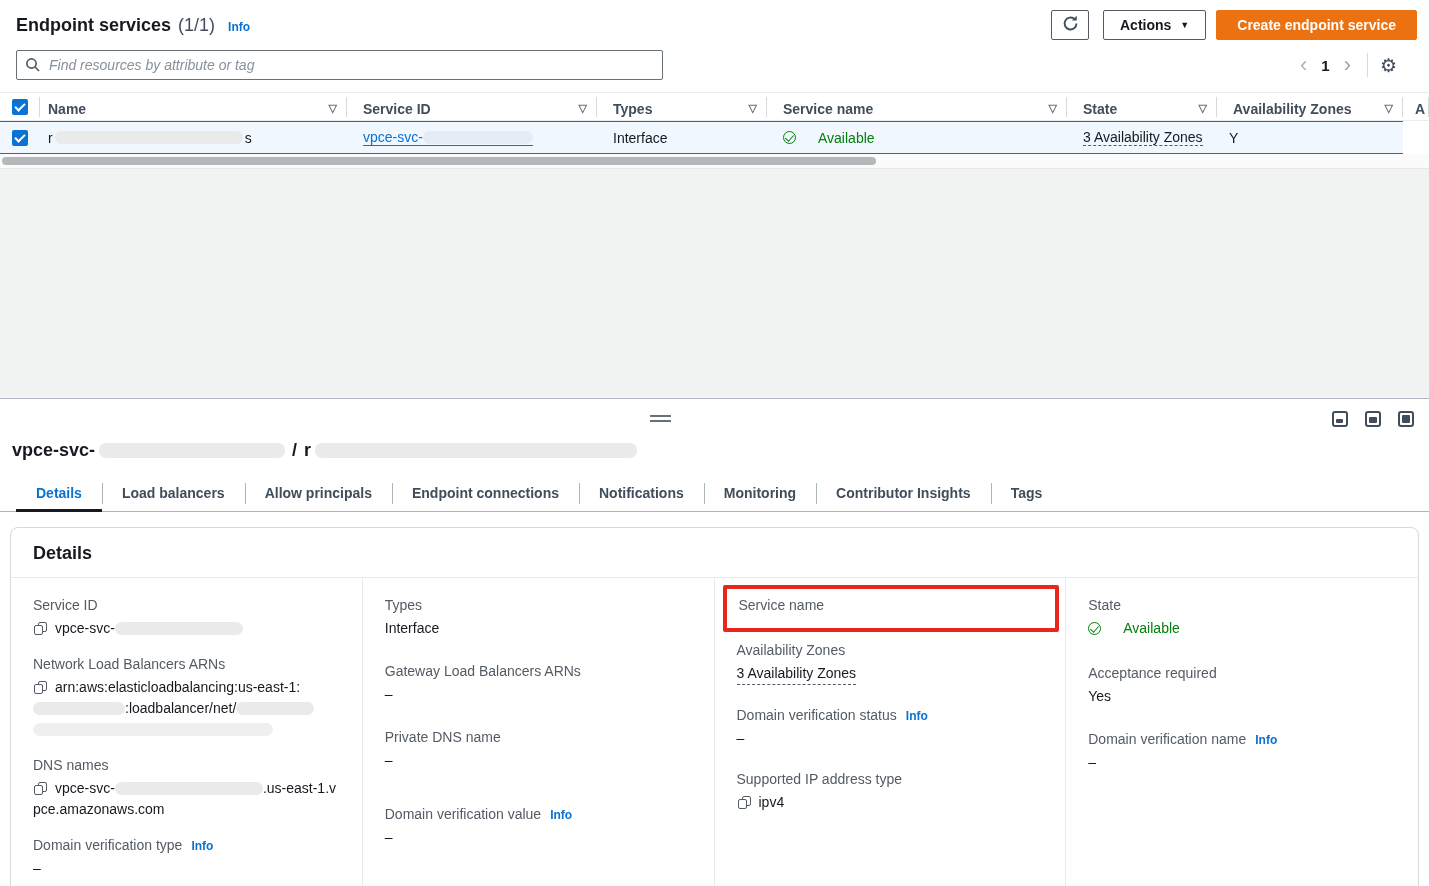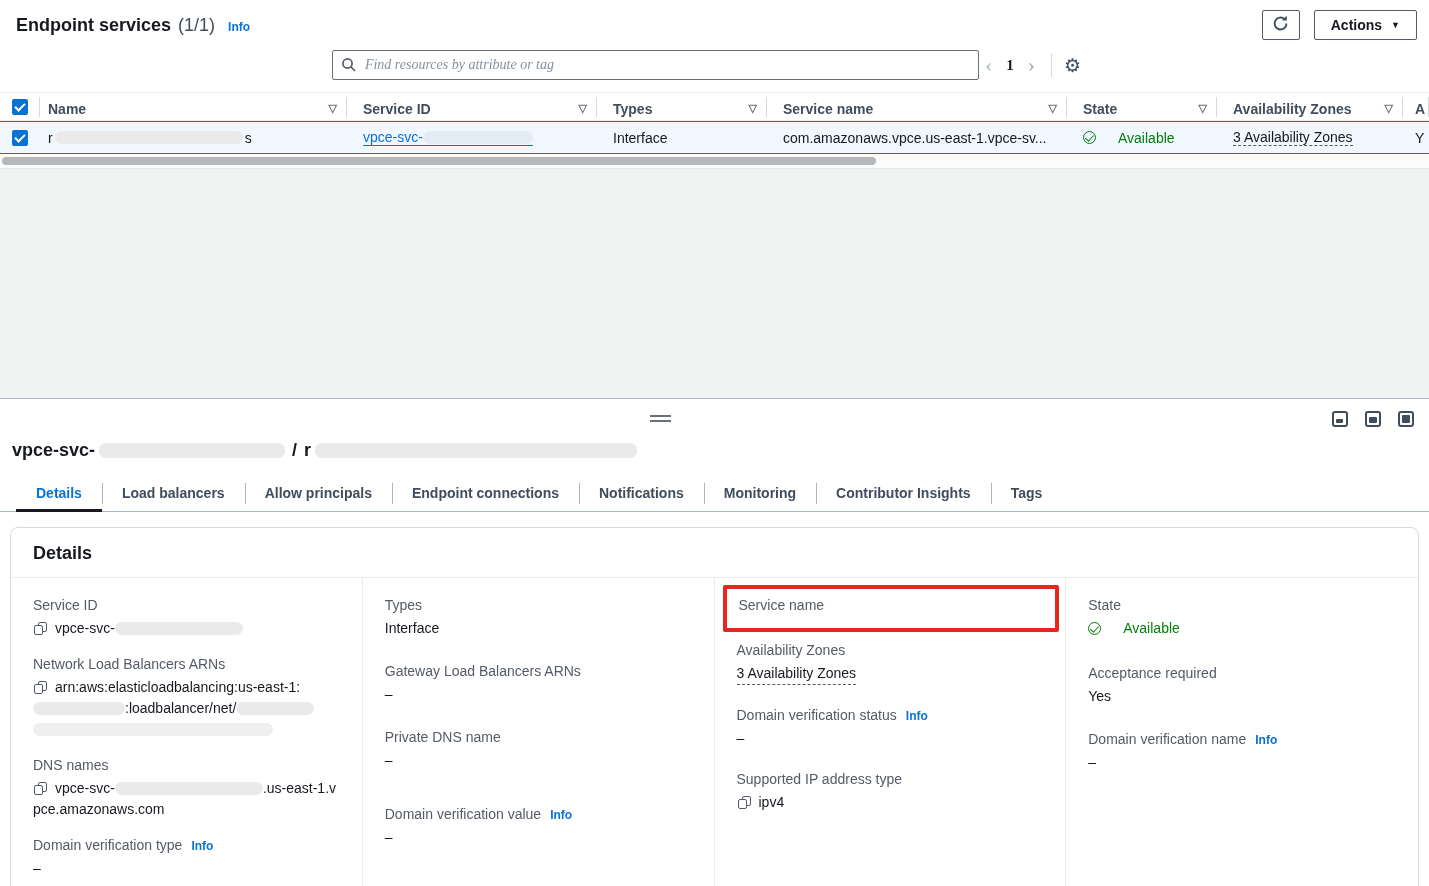--- a/index.html
+++ b/index.html
@@ -19,21 +19,21 @@
   .info-link { font-size:12px; font-weight:bold; color:#0972d3; margin-left:6px; cursor:pointer; }
   .btn-group { display:flex; align-items:center; gap:10px; }
   .btn { height:30px; border:1px solid #545b64; border-radius:2px; background:#fff;
          display:inline-flex; align-items:center; justify-content:center;
          font-family:inherit; font-weight:bold; font-size:14px; color:#16191f; cursor:pointer; }
   .btn-refresh { width:38px; }
   .btn-actions { padding:0 16px; gap:9px; margin-left:4px; }
   .caret-down { font-size:9px; color:#16191f; }
   .btn-primary { background:#ec7211; border-color:#ec7211; color:#fff; padding:0 20px; }
 
-  .search-row { display:flex; align-items:center; justify-content:center; padding:10px 16px 0 16px;font-family:Liberation Serif, serif; }
+  .search-row { display:flex; align-items:center; justify-content:space-between; padding:10px 16px 0 16px; }
   .search-wrap { position:relative; width:647px; }
   .search-wrap svg { position:absolute; left:9px; top:7px; }
   .search-input { width:647px; height:30px; border:1px solid #687078; border-radius:2px;
                   padding:0 8px 0 32px; font-family:inherit; font-size:14px; color:#16191f; outline:none; background:#fff; }
   .search-input::placeholder { font-style:italic; color:#87919b; }
   .pagination { display:flex; align-items:center; margin-right:16px; }
   .pg-chevron { font-size:22px; line-height:1; padding:0 6px; cursor:pointer; }
   .pg-prev { color:#aab7b8; }
   .pg-next { color:#9ba7b2; }
   .pg-page { font-weight:bold; font-size:15px; padding:0 8px; cursor:pointer; }
@@ -131,20 +131,21 @@
           <svg width="17" height="17" viewBox="0 0 16 16">
               <path d="M13.6 8a5.6 5.6 0 1 1-1.7-4" fill="none" stroke="#414d5c" stroke-width="1.8"></path>
               <path d="M13.9 0.6 v4.6 h-4.6 z" fill="#414d5c"></path>
             </svg>
         </span>
       </button>
       <button class="btn btn-actions">
         <span>Actions</span>
         <span class="caret-down">▼</span>
       </button>
+      <button class="btn btn-primary">Create endpoint service</button>
     </div>
   </div>
 
   <div class="search-row">
     <div class="search-wrap">
       <span>
         <svg width="16" height="16" viewBox="0 0 16 16">
             <circle cx="6.5" cy="6.5" r="4.6" fill="none" stroke="#545b64" stroke-width="1.7"></circle>
             <line x1="10" y1="10" x2="14" y2="14" stroke="#545b64" stroke-width="1.7"></line>
           </svg>
@@ -197,21 +198,20 @@
     </div>
     <div class="td td-name">
       <span>r</span>
         <span class="redact" style="width:188px;margin:0 2px;"></span>
         <span>s</span>
     </div>
     <div class="td">
       <a class="id-link"><span>vpce-svc-</span><span class="redact" style="width:110px;"></span></a>
     </div>
     <div class="td">Interface</div>
-    <div class="td">com.amazonaws.vpce.us-east-1.vpce-sv...</div>
     <div class="td">
       <span class="status-ok">
         <span class="check-circle"></span>
         <span>Available</span>
       </span>
     </div>
     <div class="td">
       <span class="az-link">3 Availability Zones</span>
     </div>
     <div class="td" style="padding-left:12px;">Y</div>

